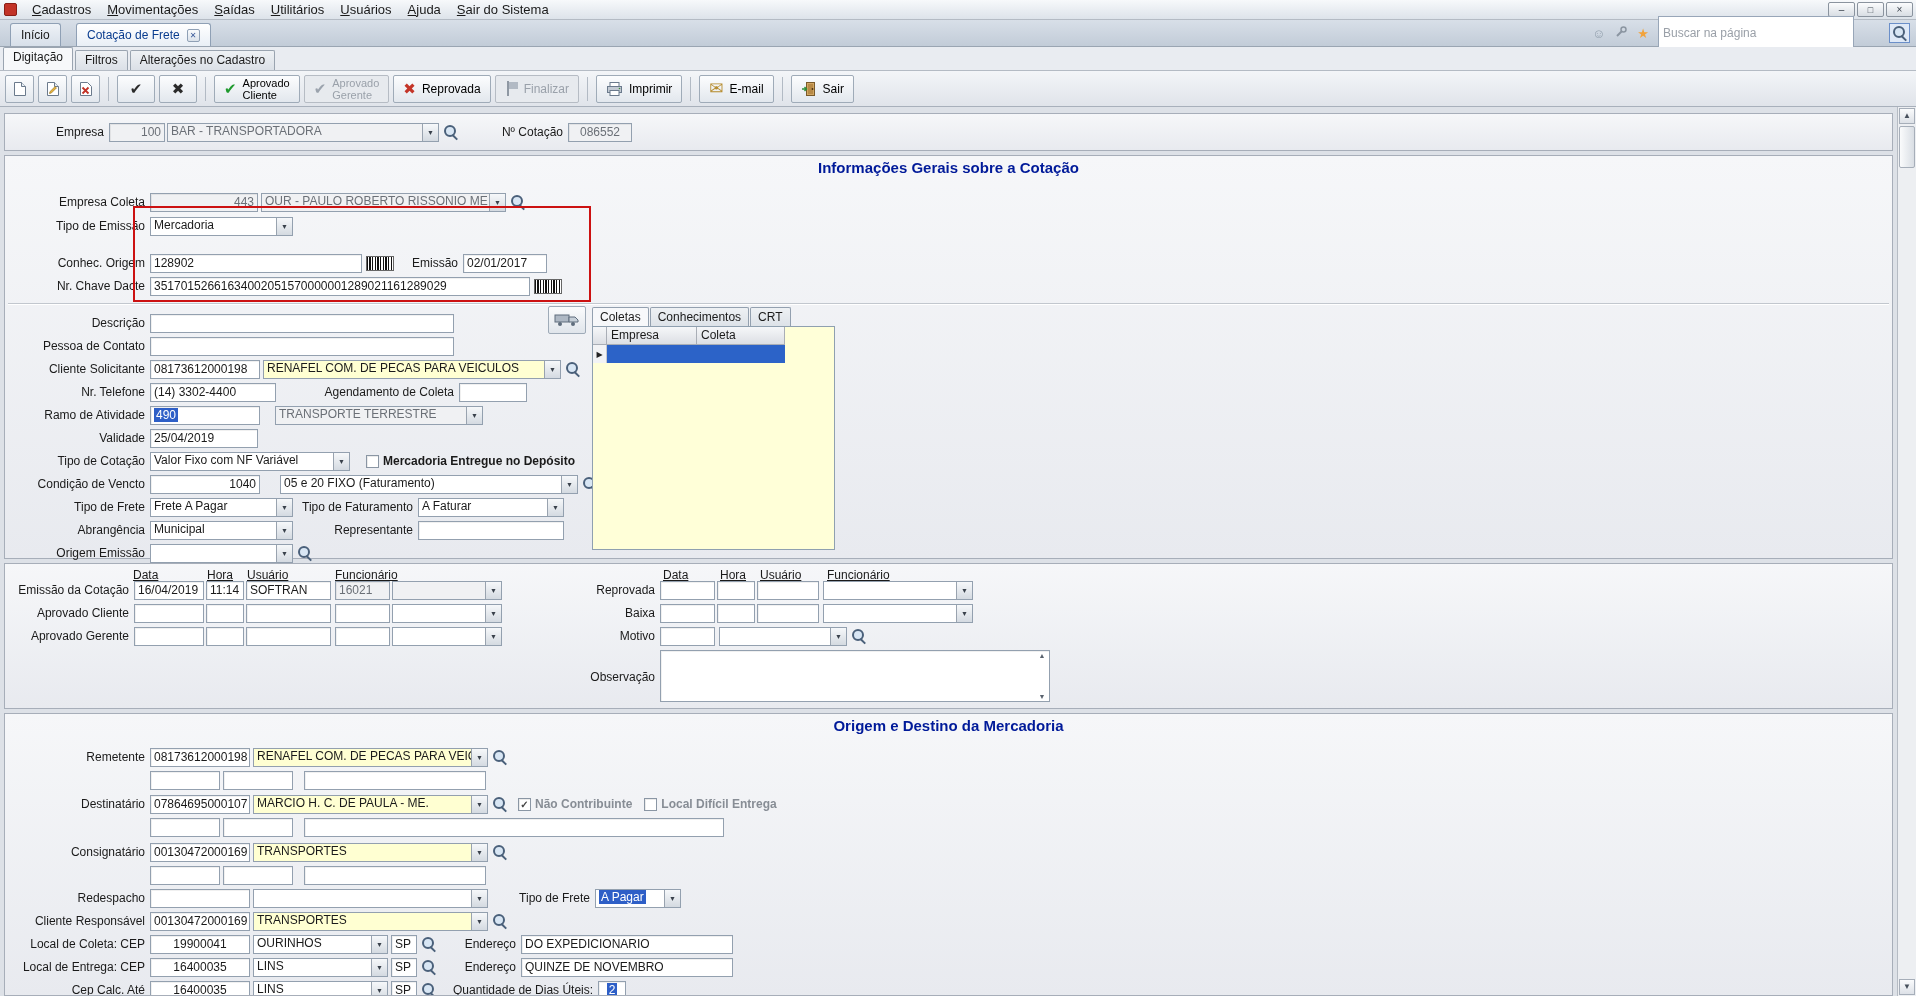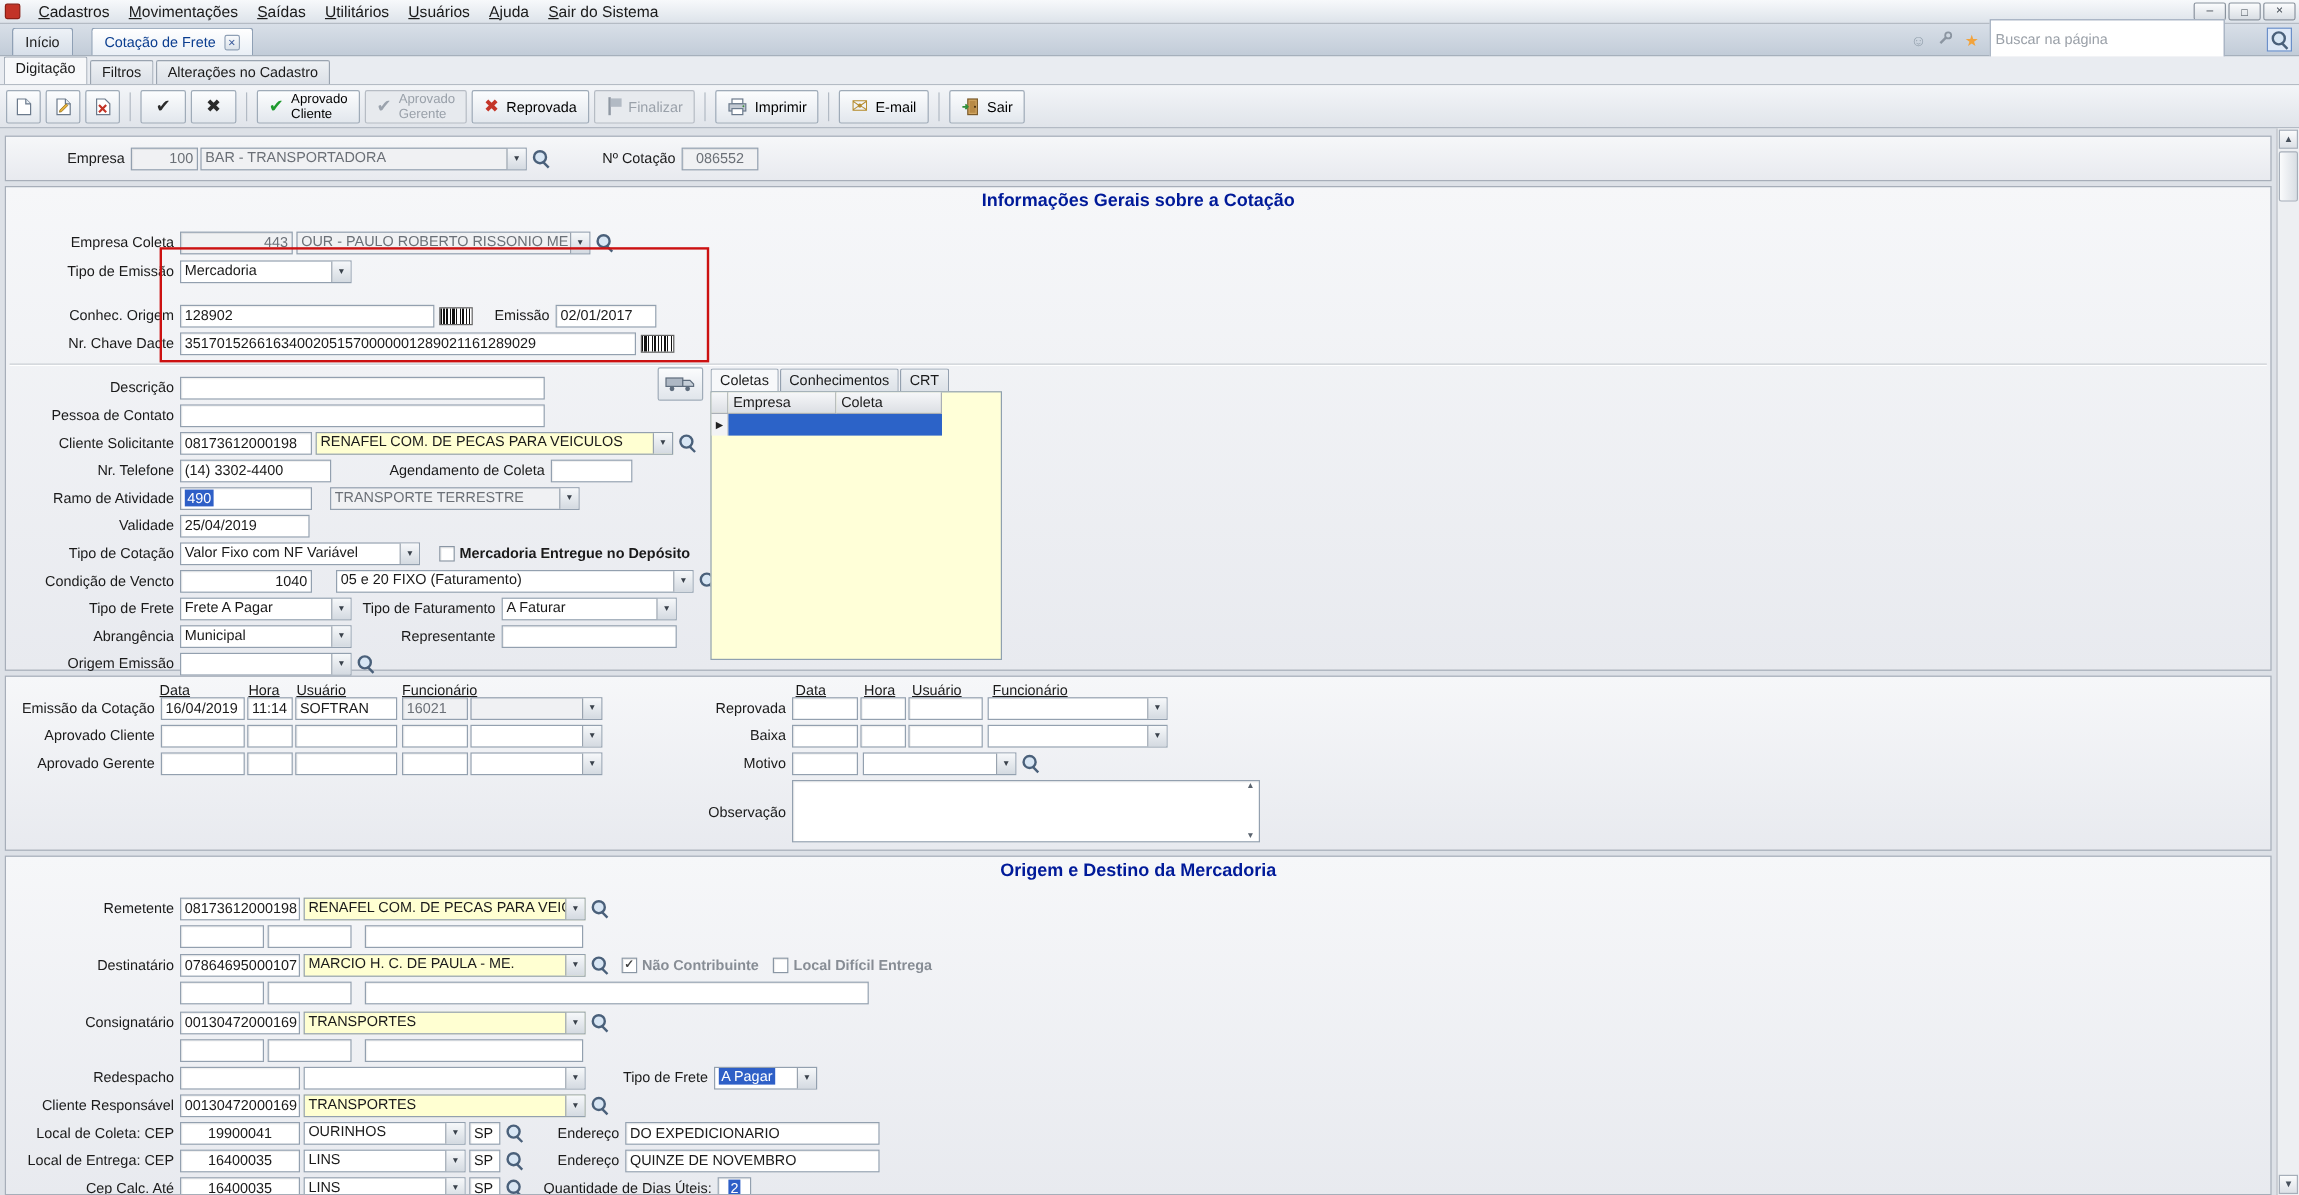--- a/index.html
+++ b/index.html
@@ -283,21 +283,21 @@
         <span class="lbl" style="width:70px;margin-left:34px">Nº Cotação</span>
         <span class="txt gray center" style="width:64px">086552</span>
       </div>
     </div>
 
     <div class="panel" style="top:48px;height:404px">
       <div class="sect-title" style="top:3px">Informações Gerais sobre a Cotação</div>
 
       <div class="frow" style="left:8px;top:36px">
         <span class="lbl" style="width:132px">Empresa Coleta</span>
-        <span class="txt gray right" style="width:94px">443</span>
+        <span class="txt gray right" style="width:108px">443</span>
         <span class="combo gray" style="width:245px;margin-left:3px">
           <span class="val">OUR - PAULO ROBERTO RISSONIO ME</span>
             <span class="dd"></span>
         </span>
         <span class="mag"></span>
       </div>
 
       <div class="frow" style="left:8px;top:60px">
         <span class="lbl" style="width:132px">Tipo de Emissão</span>
         <span class="combo" style="width:143px">

